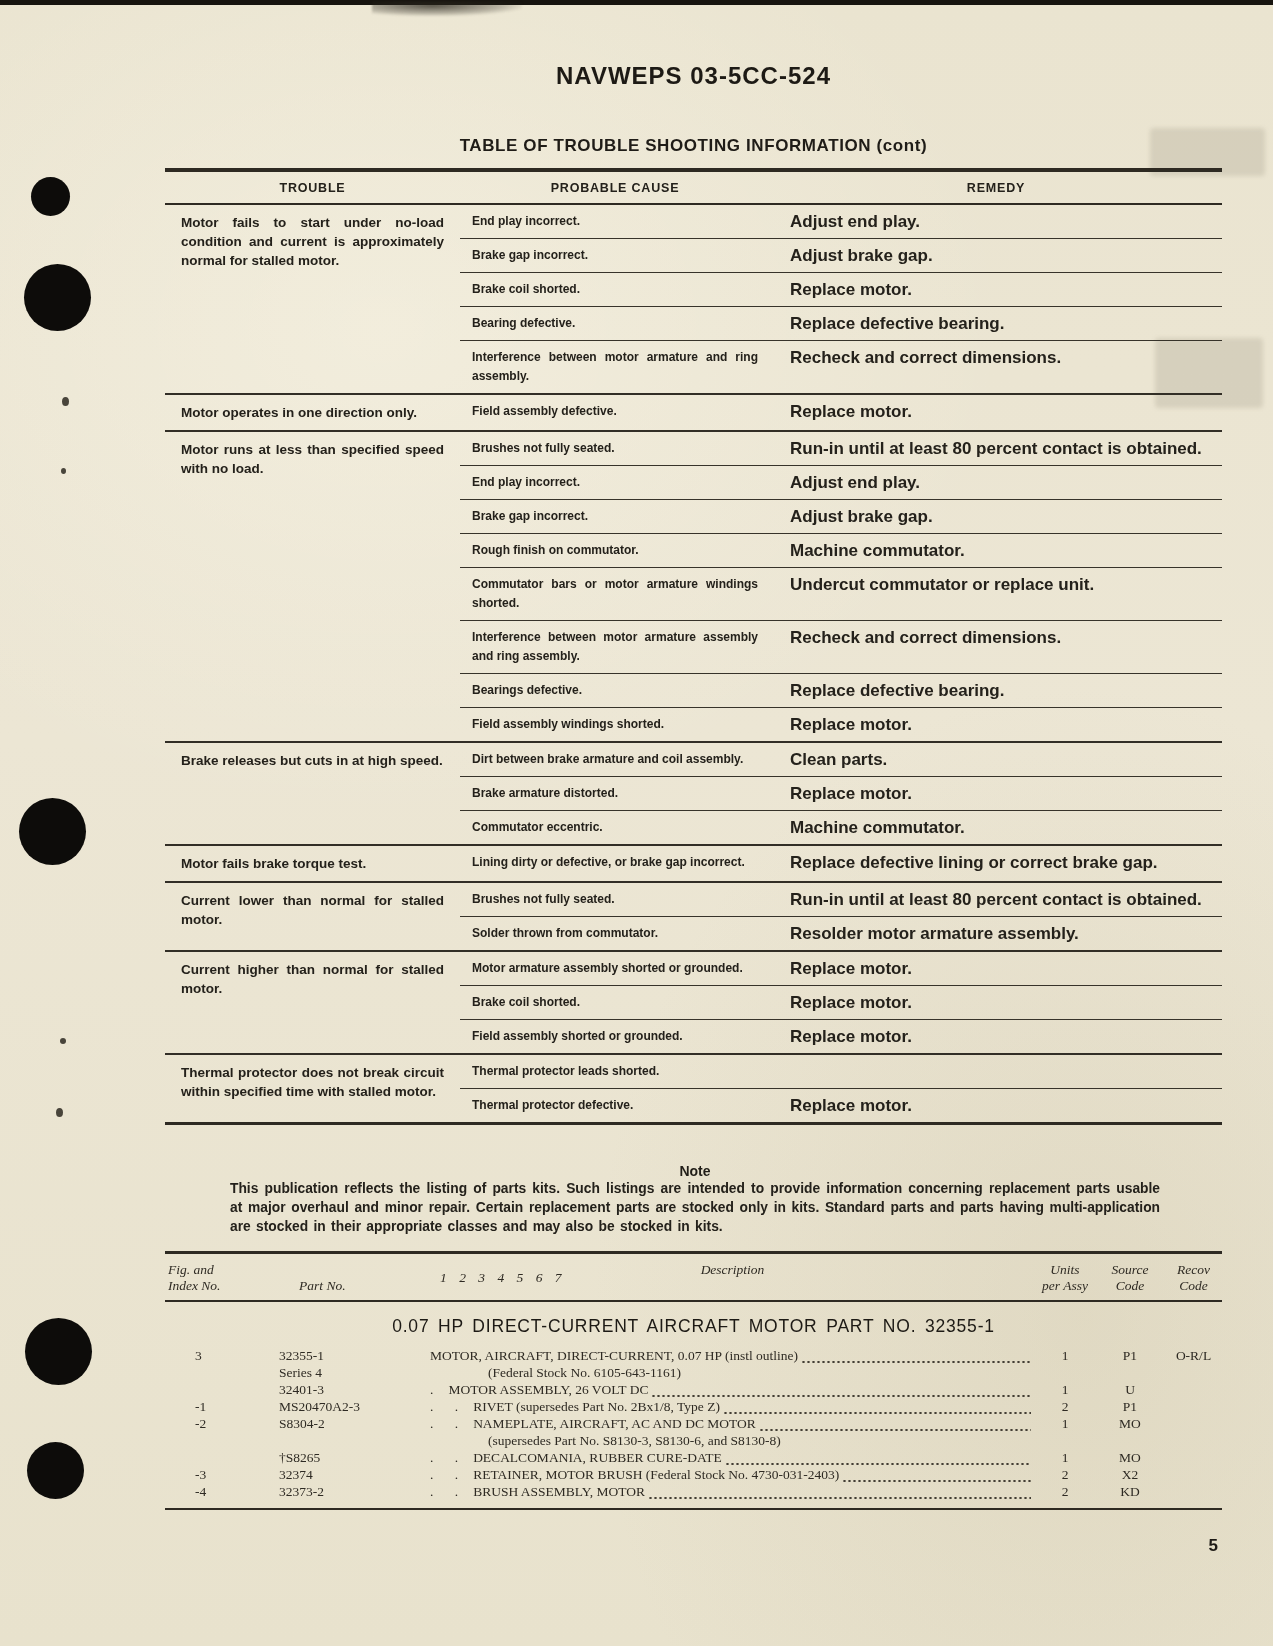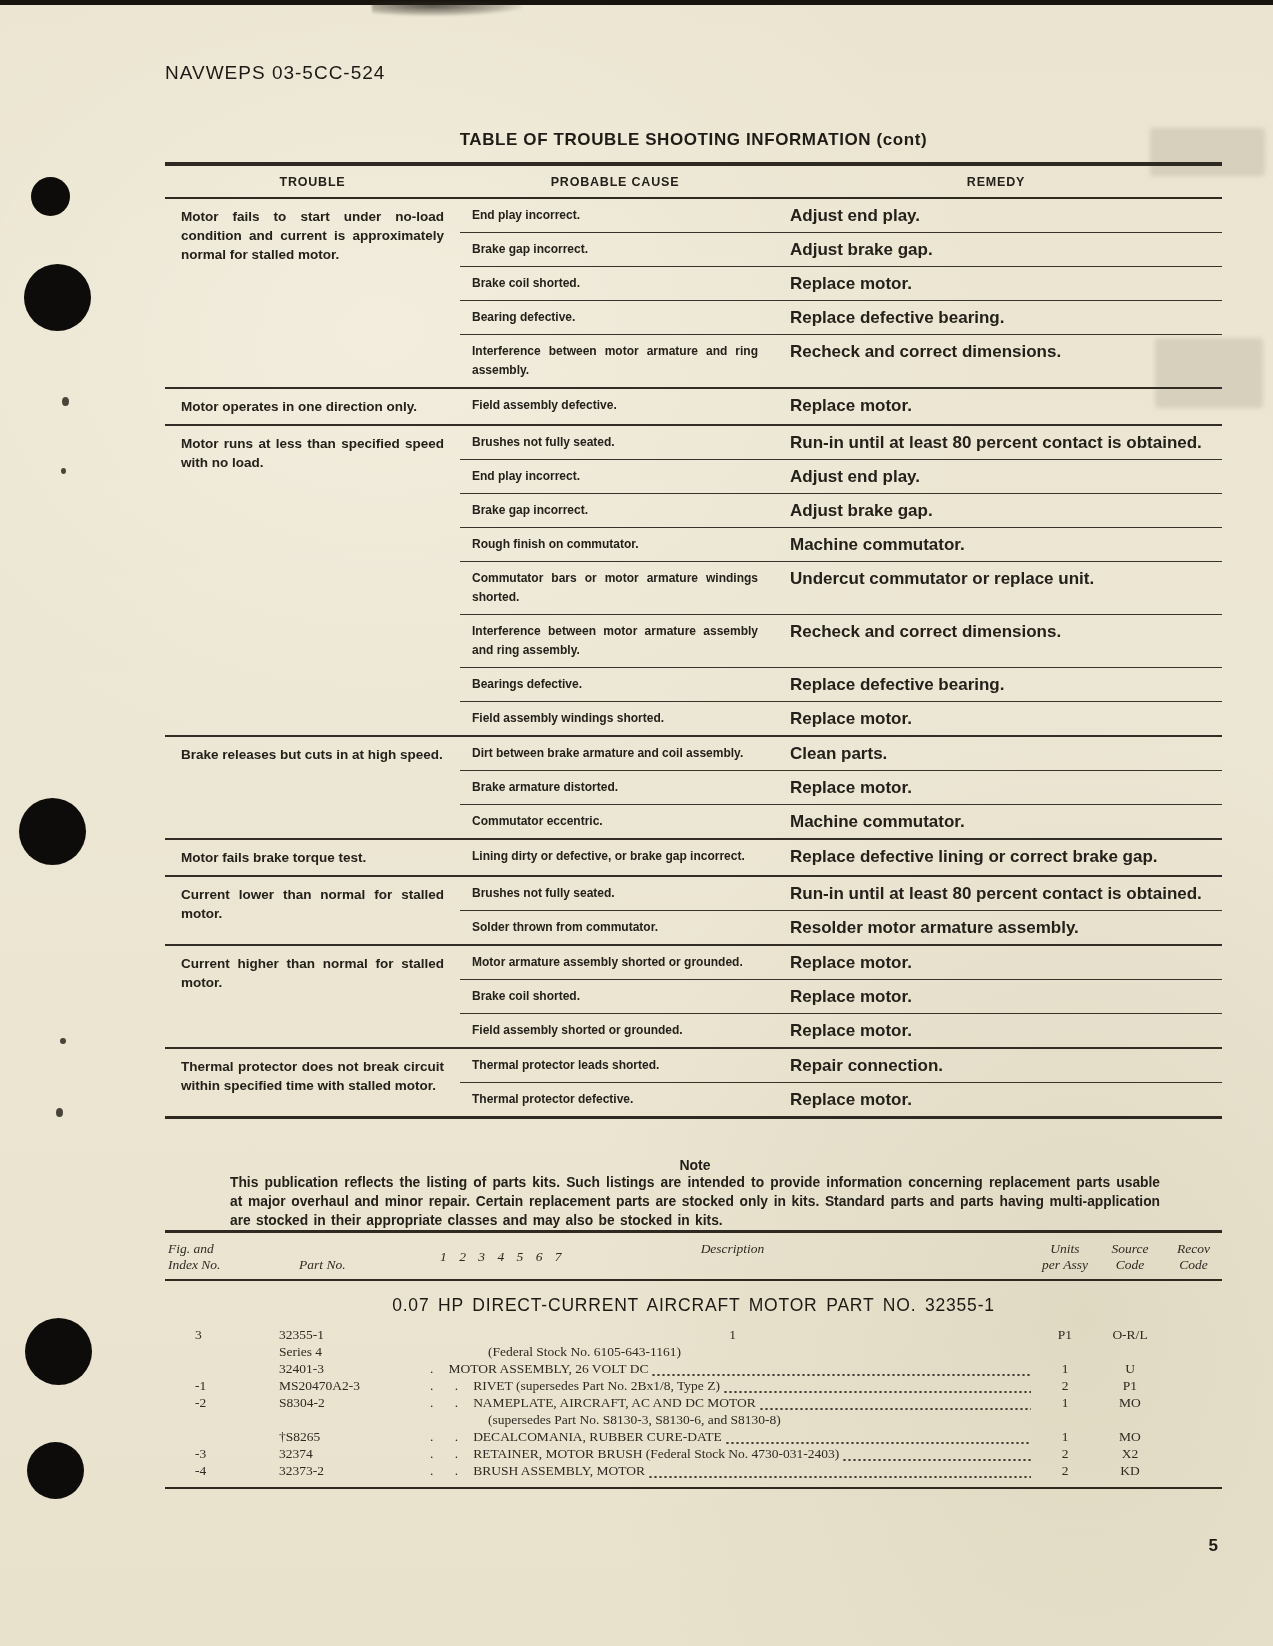--- a/index.html
+++ b/index.html
@@ -32,21 +32,21 @@
   .speck-1{left:62px;top:397px;width:7px;height:9px;}
   .speck-2{left:61px;top:468px;width:5px;height:6px;}
   .speck-3{left:60px;top:1038px;width:6px;height:6px;}
   .speck-4{left:56px;top:1108px;width:7px;height:9px;}
   .bleed{position:absolute;filter:blur(2px);background:rgba(92,85,66,.14);border-radius:4px;}
   .bleed-1{left:1150px;top:128px;width:115px;height:48px;}
   .bleed-2{left:1155px;top:338px;width:108px;height:70px;}
 
   
   .content{position:absolute;left:165px;top:0;width:1057px;}
-  .doc-number{margin-top:62px;font-weight:normal;font-size:19px;letter-spacing:1px;color:#1d1a15;}
+  .doc-number{margin-top:62px;text-align:center;font-weight:bold;font-size:24px;letter-spacing:1px;color:#1d1a15;}
   .table-title{margin-top:46px;text-align:center;font-weight:bold;font-size:17px;letter-spacing:.6px;color:#1f1c17;}
 
   
   .trouble-table{margin-top:12px;border-top:4px solid #2e2a22;border-bottom:3px solid #2e2a22;}
   .tt-head{display:grid;grid-template-columns:295px 310px 1fr;padding:9px 0 8px;border-bottom:2px solid #2e2a22;}
   .tt-head span{font-weight:bold;font-size:12.5px;letter-spacing:.8px;text-align:center;color:#24211b;}
   .tt-group{display:grid;grid-template-columns:295px 1fr;border-top:2.5px solid #322e26;}
   .tt-group:first-of-type{border-top:none;}
   .tt-trouble{padding:8px 16px 8px 16px;font-weight:bold;font-size:13.5px;line-height:19px;
     text-align:justify;color:#24211b;}
@@ -55,21 +55,21 @@
   .tt-row:last-child{border-bottom:none;}
   .tt-cause{padding:7px 12px 7px 12px;font-weight:bold;font-size:12px;line-height:19px;text-align:justify;color:#24211b;}
   .tt-remedy{padding:7px 12px 7px 20px;font-weight:bold;font-size:17px;line-height:19px;color:#24211b;}
 
   
   .note{margin:38px 62px 0 65px;}
   .note-heading{text-align:center;font-weight:bold;font-size:14px;color:#211e18;}
   .note-text{font-weight:bold;font-size:13.8px;line-height:19px;text-align:justify;color:#24211b;word-spacing:1.5px;}
 
   
-  .parts-table{border-top:3.5px solid #2e2a22;border-bottom:2.5px solid #2e2a22;
+  .parts-table{margin-top:15px;border-top:3.5px solid #2e2a22;border-bottom:2.5px solid #2e2a22;
     font-family:"Liberation Serif",serif;color:#2e2a23;}
   .pt-head{display:grid;grid-template-columns:110px 155px 605px 60px 70px 57px;
     padding:8px 0 6px;border-bottom:2px solid #2e2a22;font-style:italic;font-size:13.5px;line-height:16px;}
   .pt-head .h-fig{padding-left:3px;}
   .pt-head .h-part{align-self:end;padding-left:24px;}
   .pt-h-desc{position:relative;}
   .pt-h-desc .desc-label{text-align:center;}
   .pt-h-desc .item-nums{position:absolute;left:10px;bottom:8px;word-spacing:9px;}
   .h-units,.h-source,.h-recov{text-align:center;}
   .pt-section-title{font-family:"Liberation Sans",sans-serif;font-weight:normal;font-size:17.5px;
@@ -247,21 +247,20 @@
                 <div class="tt-cause">Field assembly shorted or grounded.</div>
                 <div class="tt-remedy">Replace motor.</div>
               </div>
             </div>
           </div>
           <div class="tt-group">
             <div class="tt-trouble">Thermal protector does not break circuit within specified time with stalled motor.</div>
             <div class="tt-rows">
               <div class="tt-row">
                 <div class="tt-cause">Thermal protector leads shorted.</div>
-                <div class="tt-remedy">Repair connection.</div>
               </div>
               <div class="tt-row">
                 <div class="tt-cause">Thermal protector defective.</div>
                 <div class="tt-remedy">Replace motor.</div>
               </div>
             </div>
           </div>
         </div>
     </div>
 
@@ -292,20 +291,24 @@
         <div class="h-recov">
           <div>Recov</div>
           <div>Code</div>
         </div>
       </div>
       <div class="pt-section-title">0.07 HP DIRECT-CURRENT AIRCRAFT MOTOR PART NO. 32355-1</div>
       <div id="pt-body" class="pt-rows">
           <div class="pt-row">
             <div class="pt-fig">3</div>
             <div class="pt-part">32355-1</div>
+            <div class="pt-desc">
+              <span class="desc-text">MOTOR, AIRCRAFT, DIRECT-CURRENT, 0.07 HP (instl outline)</span>
+              <span class="leader"></span>
+            </div>
             <div class="pt-units">1</div>
             <div class="pt-source">P1</div>
             <div class="pt-recov">O-R/L</div>
           </div>
           <div class="pt-row">
             <div class="pt-fig"></div>
             <div class="pt-part">Series 4</div>
             <div class="pt-desc cont">
               <span class="desc-text">(Federal Stock No. 6105-643-1161)</span>
             </div>

